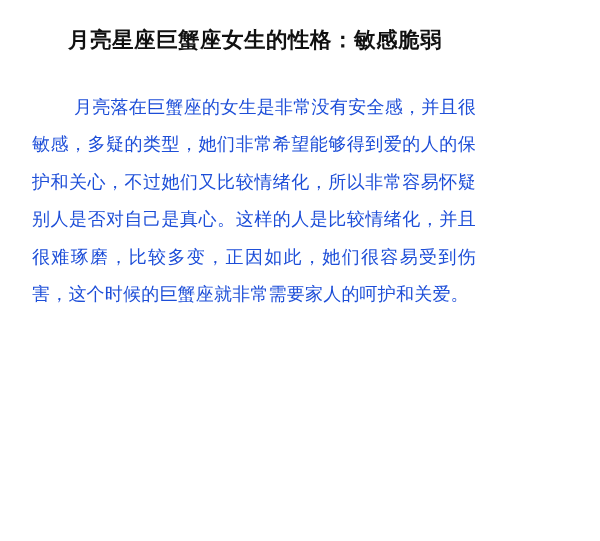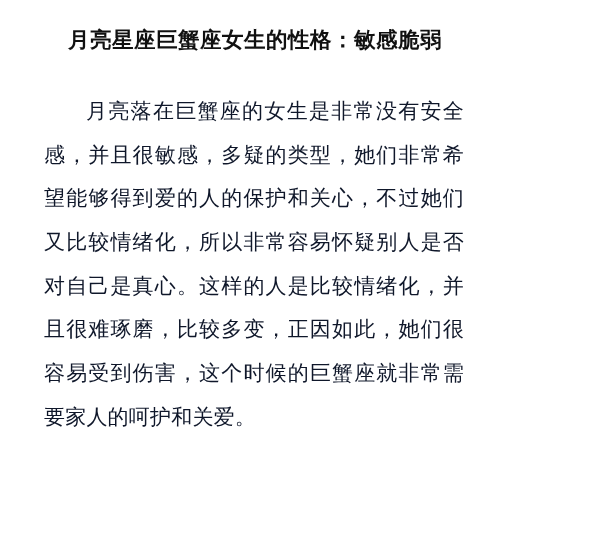--- a/index.html
+++ b/index.html
@@ -27,28 +27,28 @@
     font-size: 21.5px;
     line-height: 1.35;
     text-align: center;
     letter-spacing: 0.5px;
     color: #111111;
     margin: 0 0 34px 0;
     white-space: nowrap;
   }
   .body-text {
     font-family: "Liberation Sans", "DejaVu Sans", sans-serif;
-    font-size: 21px;
+    font-size: 18px;
     line-height: 2.08;
     text-align: justify;
     text-justify: inter-character;
-    color: #0f172a;
+    color: #1d4ed8;
     text-indent: 42px;
     letter-spacing: 0.2px;
-    margin: 12px;
+    margin: 0;
     padding: 0 4px 0 2px;
   }
 </style>
 </head>
 <body>
 
 <div class="page">
   <h1 class="title">月亮星座巨蟹座女生的性格：敏感脆弱</h1>
   <p class="body-text">月亮落在巨蟹座的女生是非常没有安全感，并且很敏感，多疑的类型，她们非常希望能够得到爱的人的保护和关心，不过她们又比较情绪化，所以非常容易怀疑别人是否对自己是真心。这样的人是比较情绪化，并且很难琢磨，比较多变，正因如此，她们很容易受到伤害，这个时候的巨蟹座就非常需要家人的呵护和关爱。</p>
 </div>

